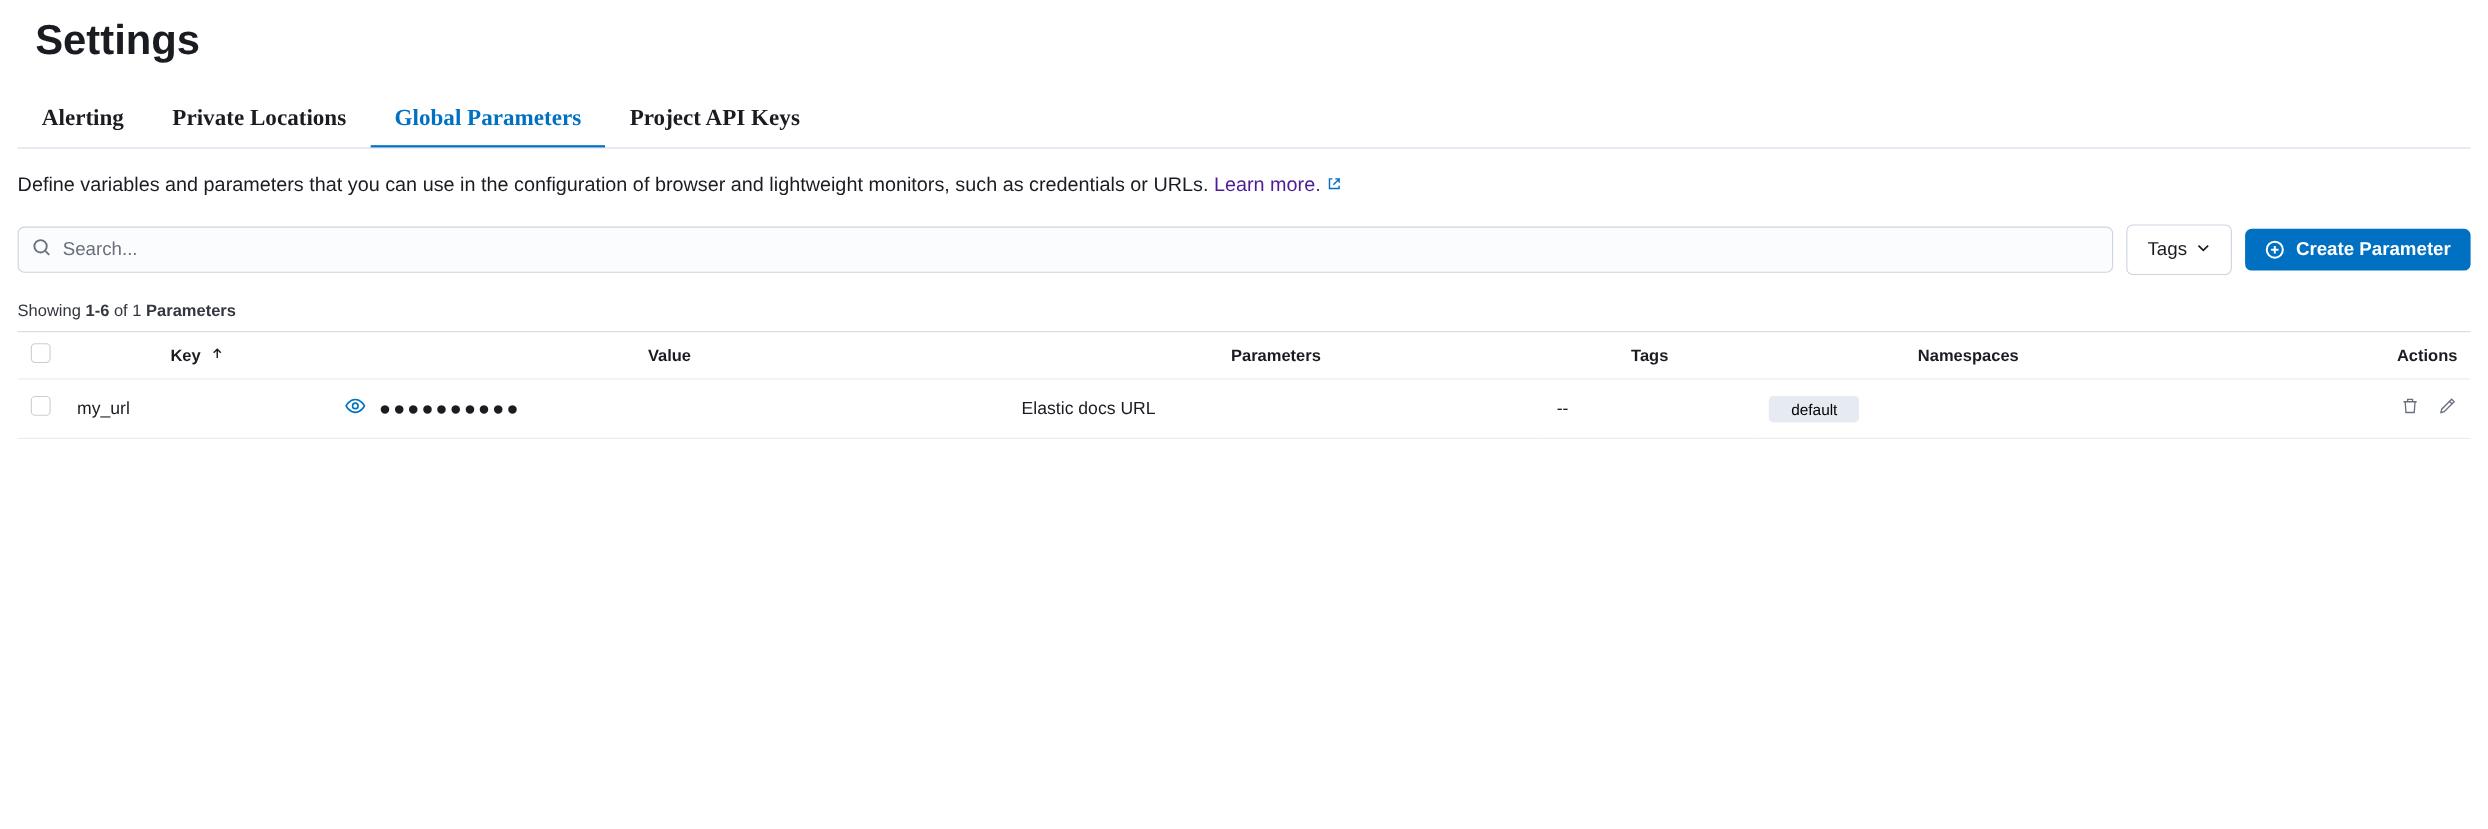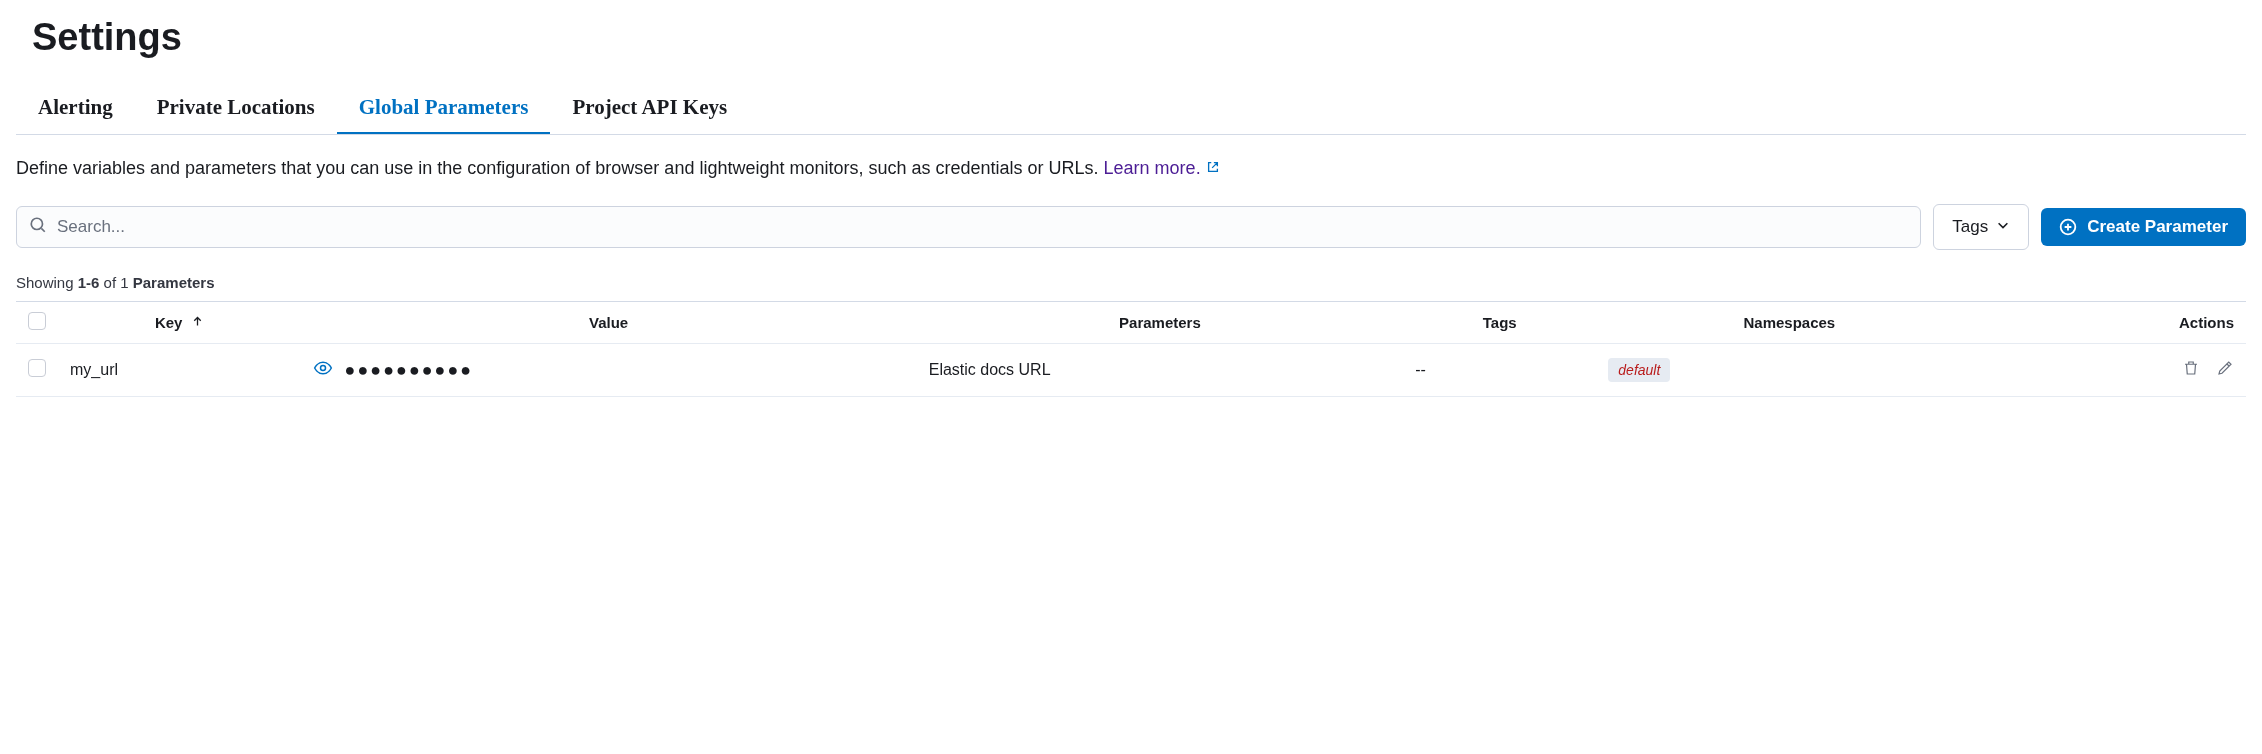--- a/index.html
+++ b/index.html
@@ -175,25 +175,24 @@
       cursor: pointer;
     }
     .masked {
       letter-spacing: 2px;
       font-weight: 700;
       font-size: 18px;
     }
     .namespace-badge {
       display: inline-block;
       background: #e6ebf2;
-      color: #b91c1c;
-      padding: 4px 10px;
+      color: #000000;
+      padding: 4px 20px;
       border-radius: 4px;
       font-size: 14px;
-      font-style: italic;
     }
     .actions-cell {
       text-align: right;
     }
     .action-icons {
       display: inline-flex;
       gap: 16px;
       align-items: center;
     }
     .action-icon {

